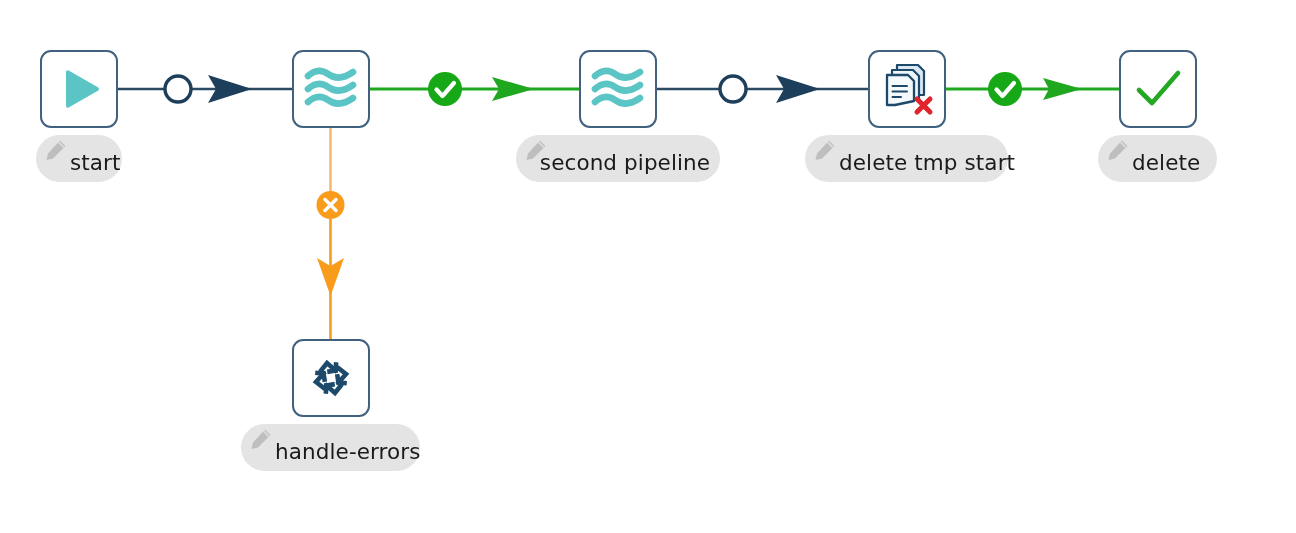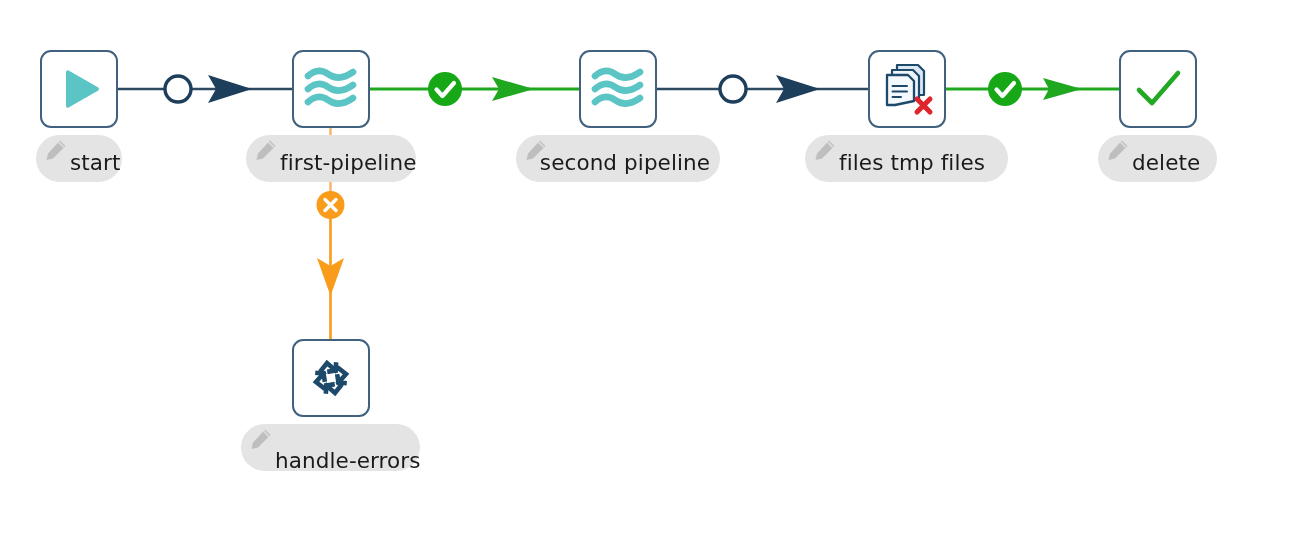--- a/index.html
+++ b/index.html
@@ -183,53 +183,46 @@
   </div>
 
   <div class="pill" style="left:36px; top:135px; width:86px;">
     <svg class="pencil" viewBox="0 0 22 22">
       <path d="M15 1.5 L20.5 7 L8 19.5 L1.5 21 L3 14.5 Z" fill="#9a9a9a"></path>
       <path d="M13.5 3 L19 8.5" stroke="#cfcfcf" stroke-width="2"></path>
     </svg>
     <span class="pill-text">start</span>
   </div>
 
-  <div class="pill" style="left:246px; top:135px; width:170px;">
-    <svg class="pencil" viewBox="0 0 22 22">
-      <path d="M15 1.5 L20.5 7 L8 19.5 L1.5 21 L3 14.5 Z" fill="#9a9a9a"></path>
-      <path d="M13.5 3 L19 8.5" stroke="#cfcfcf" stroke-width="2"></path>
-    </svg>
-    <span class="pill-text">first-pipeline</span>
-  </div>
 
   <div class="pill" style="left:516px; top:135px; width:204px;justify-content:center;">
     <svg class="pencil" viewBox="0 0 22 22">
       <path d="M15 1.5 L20.5 7 L8 19.5 L1.5 21 L3 14.5 Z" fill="#9a9a9a"></path>
       <path d="M13.5 3 L19 8.5" stroke="#cfcfcf" stroke-width="2"></path>
     </svg>
     <span class="pill-text">second pipeline</span>
   </div>
 
   <div class="pill" style="left:805px; top:135px; width:203px;">
     <svg class="pencil" viewBox="0 0 22 22">
       <path d="M15 1.5 L20.5 7 L8 19.5 L1.5 21 L3 14.5 Z" fill="#9a9a9a"></path>
       <path d="M13.5 3 L19 8.5" stroke="#cfcfcf" stroke-width="2"></path>
     </svg>
-    <span class="pill-text">files tmp files</span>
+    <span class="pill-text">delete tmp start</span>
   </div>
 
   <div class="pill" style="left:1098px; top:135px; width:119px;">
     <svg class="pencil" viewBox="0 0 22 22">
       <path d="M15 1.5 L20.5 7 L8 19.5 L1.5 21 L3 14.5 Z" fill="#9a9a9a"></path>
       <path d="M13.5 3 L19 8.5" stroke="#cfcfcf" stroke-width="2"></path>
     </svg>
     <span class="pill-text">delete</span>
   </div>
 
-  <div class="pill" style="left:241px; top:424px; width:179px;align-items:flex-end;">
+  <div class="pill" style="left:241px; top:424px; width:179px;">
     <svg class="pencil" viewBox="0 0 22 22">
       <path d="M15 1.5 L20.5 7 L8 19.5 L1.5 21 L3 14.5 Z" fill="#9a9a9a"></path>
       <path d="M13.5 3 L19 8.5" stroke="#cfcfcf" stroke-width="2"></path>
     </svg>
     <span class="pill-text">handle-errors</span>
   </div>
 
 </div>
 
 </body></html>

